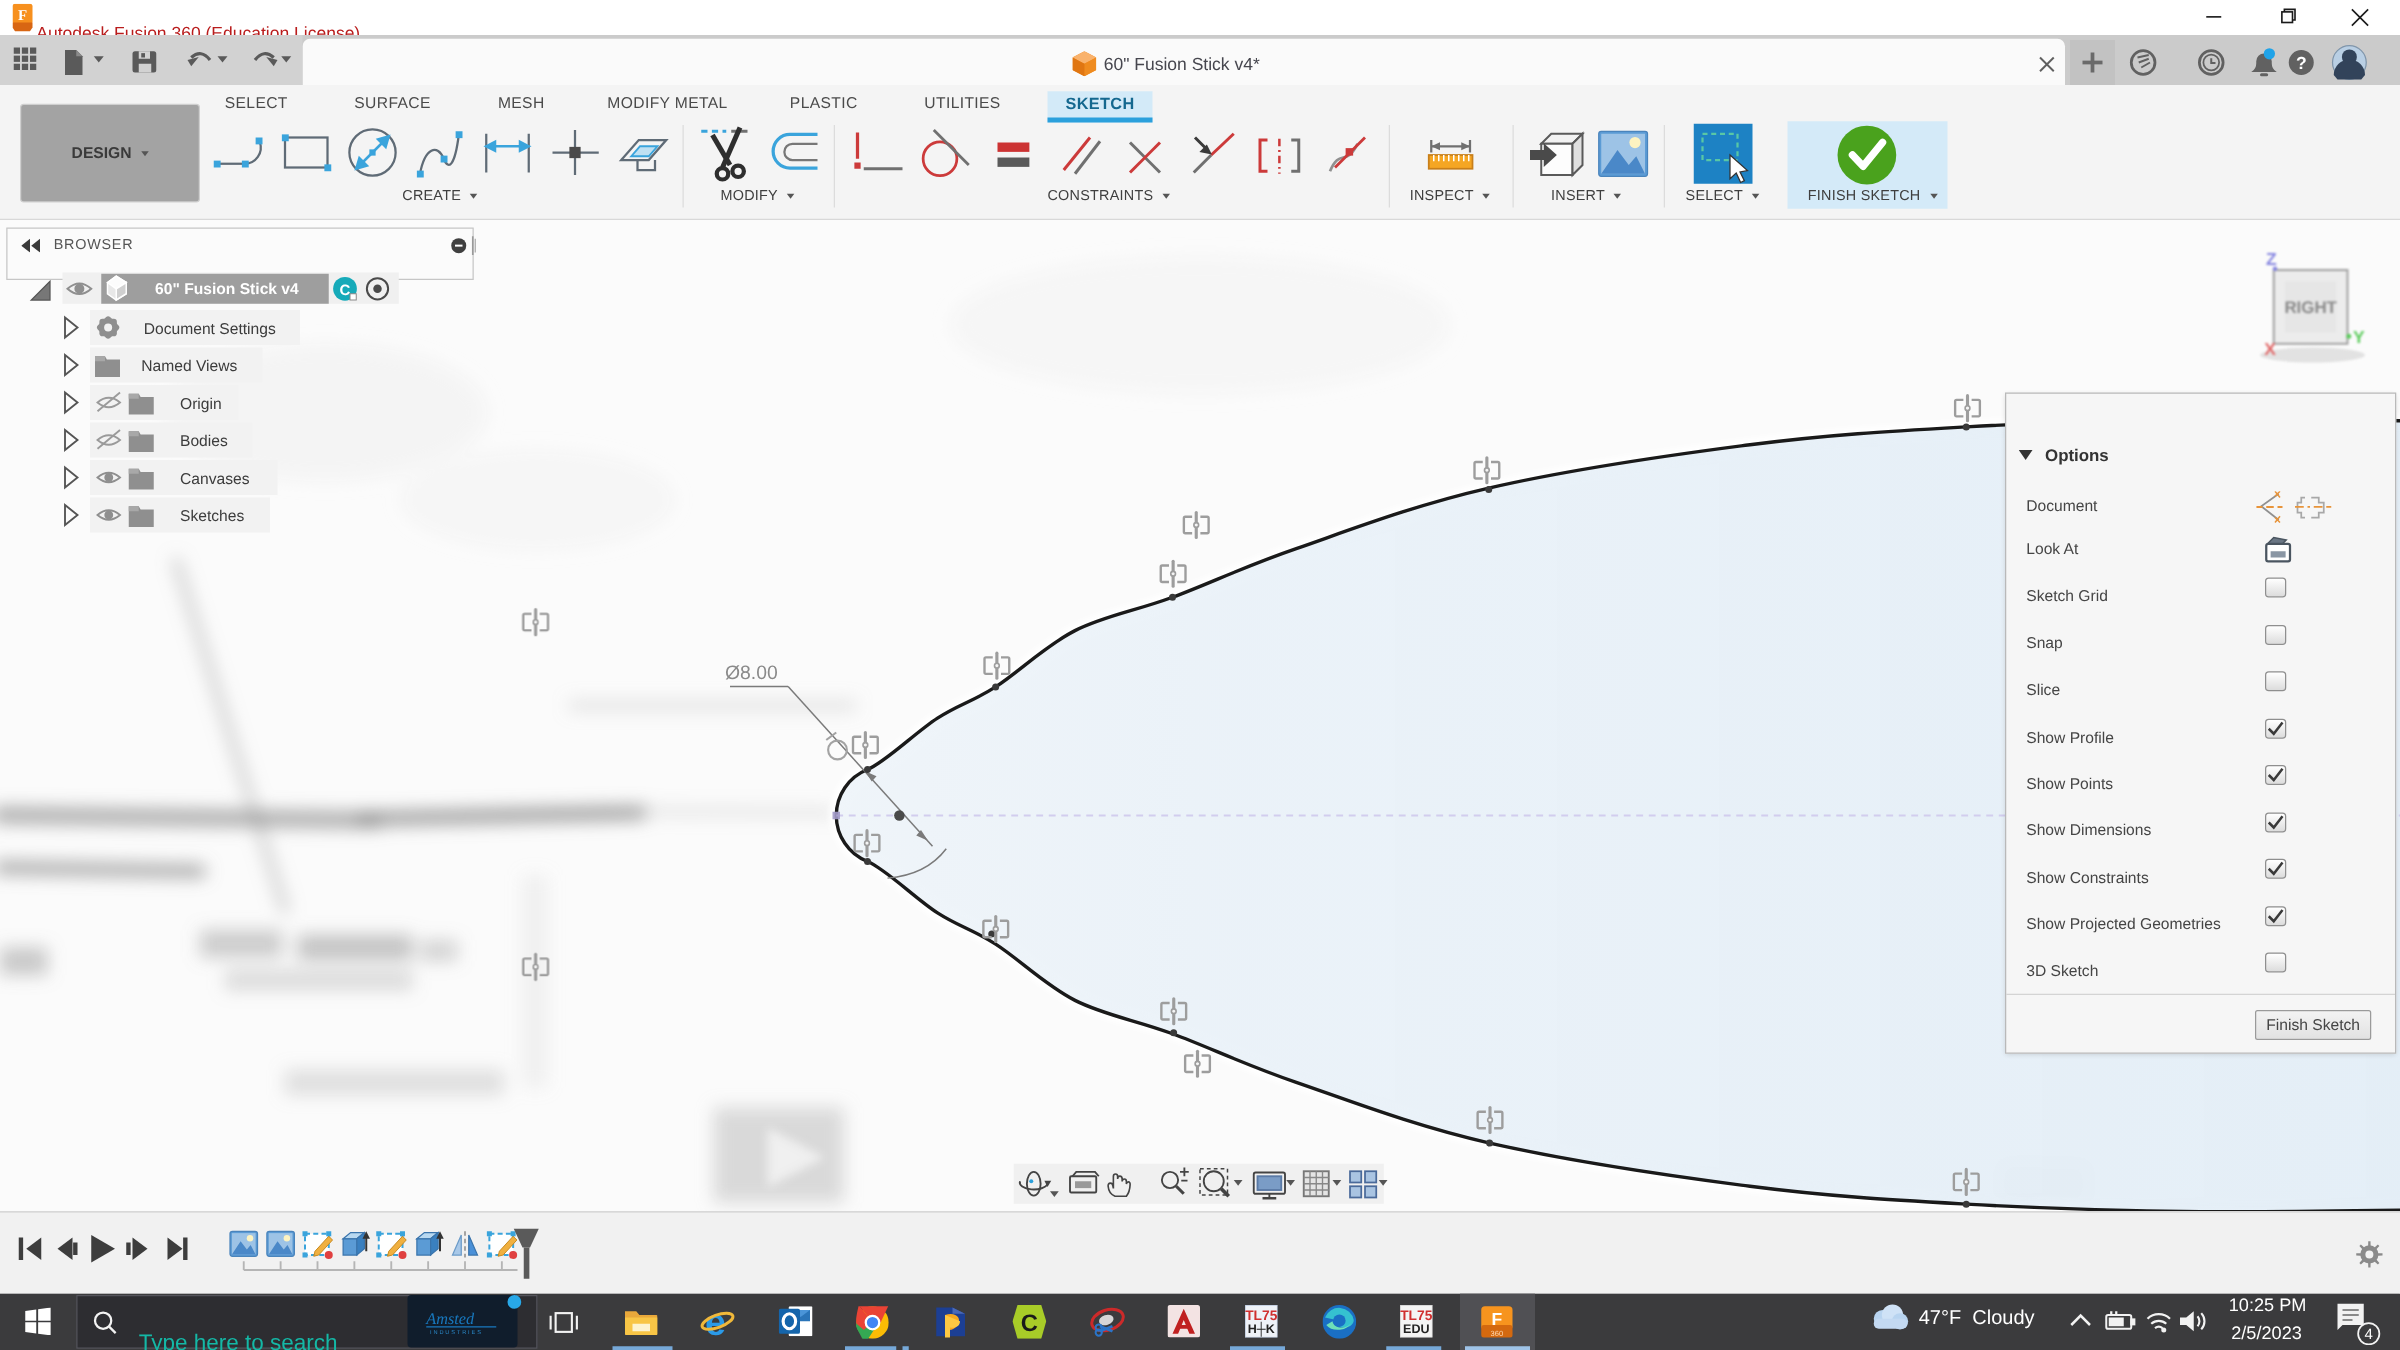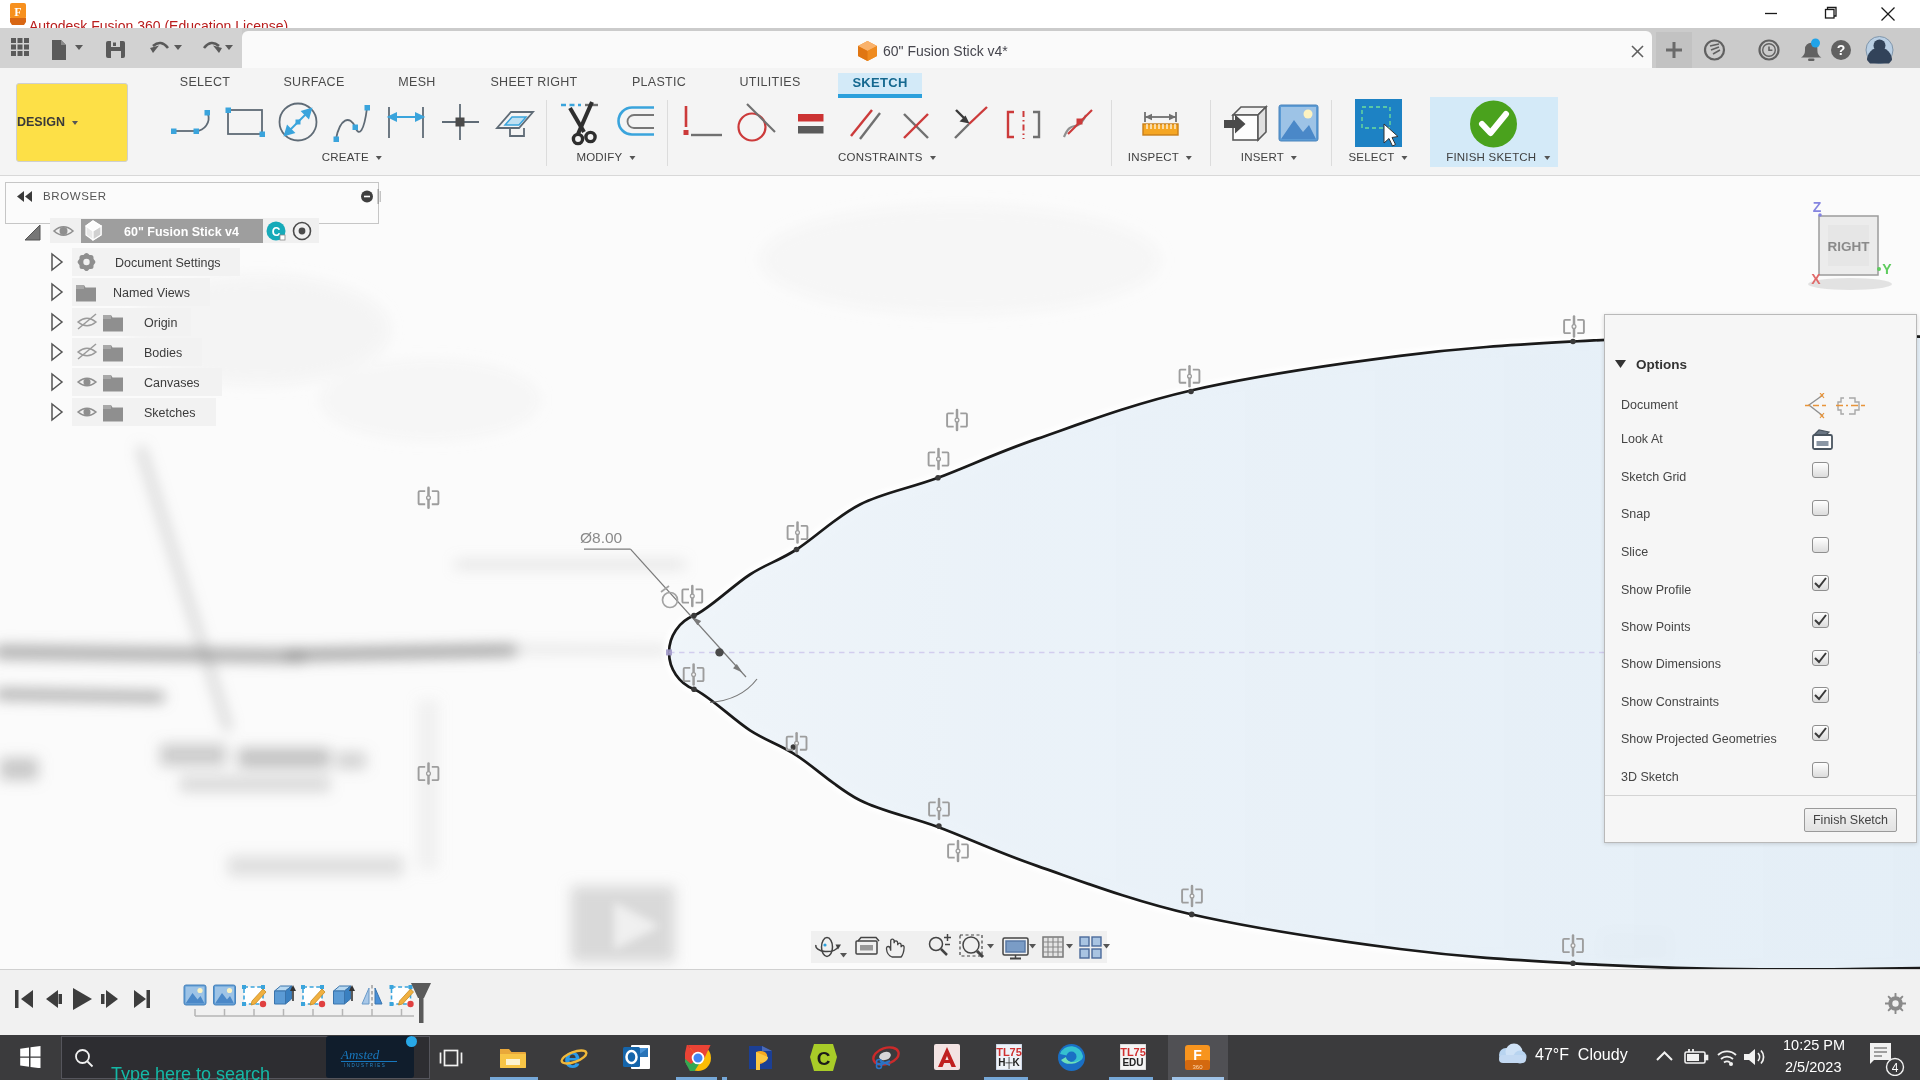--- a/index.html
+++ b/index.html
@@ -8,21 +8,21 @@
 
 #titlebar{left:0;top:0;width:1920px;height:28px;background:#fff;z-index:10}
 #titletext{left:29px;top:18px;font-size:14px;color:#b91c1c}
 
 #tabbar{left:0;top:28px;width:1920px;height:40px;background:#cbcbcb;z-index:10}
 #qat{left:0;top:0;width:242px;height:40px;background:#d2d2d2}
 #doctab{left:242px;top:3px;width:1410px;height:37px;background:#fafafa;border-radius:6px 6px 0 0}
 #plusbox{left:1656px;top:4px;width:36px;height:36px;background:#c2c2c2}
 
 #ribbon{left:0;top:68px;width:1920px;height:108px;background:#f4f4f4;border-bottom:1px solid #d8d8d8;z-index:10}
-#designbox{left:16px;top:15px;width:112px;height:79px;background:#fde047;border:1px solid #cfcfcf;border-radius:3px;text-align:left;line-height:77px;font-size:12.5px;font-weight:bold;color:#3a3a3a}
+#designbox{left:16px;top:15px;width:144px;height:79px;background:#a3a3a3;border:1px solid #cfcfcf;border-radius:3px;text-align:center;line-height:77px;font-size:12.5px;font-weight:bold;color:#3a3a3a}
 .rtab{top:7px;font-size:12.5px;color:#4a4a4a;letter-spacing:0.3px;white-space:nowrap;transform:translateX(-50%)}
 .glabel{top:83px;font-size:11.5px;color:#3f3f3f;letter-spacing:0.2px;white-space:nowrap;transform:translateX(-50%)}
 .rsep{top:32px;width:1px;height:66px;background:#dcdcdc}
 .dn{display:inline-block;width:0;height:0;border-left:3.5px solid transparent;border-right:3.5px solid transparent;border-top:4.5px solid #555;margin-left:4px;margin-bottom:1px}
 
 #cansvg{left:0;top:0;z-index:1}
 #navbar{left:811px;top:931px;width:296px;height:32px;background:#f0f0f0;z-index:2}
 
 .phead{background:#fbfbfb;border:1px solid #c6c6c6;z-index:3;height:42px}
 .ptext{font-size:11.5px;color:#555;letter-spacing:0.6px}
@@ -230,21 +230,21 @@
     <circle cx="181.5" cy="9.5" r="6" fill="#32435a"></circle>
     <path d="M 169,24 a 12.5,12.5 0 0 1 25,0 l -3,3.5 h -19 z" fill="#32435a"></path>
   </svg>
 </div>
 
 <div id="ribbon" class="abs">
   <div id="designbox" class="abs">DESIGN <span class="dn"></span></div>
   <div class="rtab abs" style="left:205px">SELECT</div>
   <div class="rtab abs" style="left:314px">SURFACE</div>
   <div class="rtab abs" style="left:417px">MESH</div>
-  <div class="rtab abs" style="left:534px">SHEET RIGHT</div>
+  <div class="rtab abs" style="left:534px">MODIFY METAL</div>
   <div class="rtab abs" style="left:659px">PLASTIC</div>
   <div class="rtab abs" style="left:770px">UTILITIES</div>
   <div class="abs" style="left:838px;top:5px;width:84px;height:25px;background:#d3eaf8;border-bottom:4px solid #2ba0dc"></div>
   <div class="rtab abs" style="left:880px;color:#15688f;font-weight:bold;font-size:13px">SKETCH</div>
   <div class="abs" style="left:1430px;top:29px;width:128px;height:70px;background:#d4eaf8"></div>
   <div class="glabel abs" style="left:352px">CREATE <span class="dn"></span></div>
   <div class="glabel abs" style="left:606px">MODIFY <span class="dn"></span></div>
   <div class="glabel abs" style="left:887px">CONSTRAINTS <span class="dn"></span></div>
   <div class="glabel abs" style="left:1160px">INSPECT <span class="dn"></span></div>
   <div class="glabel abs" style="left:1269px">INSERT <span class="dn"></span></div>

